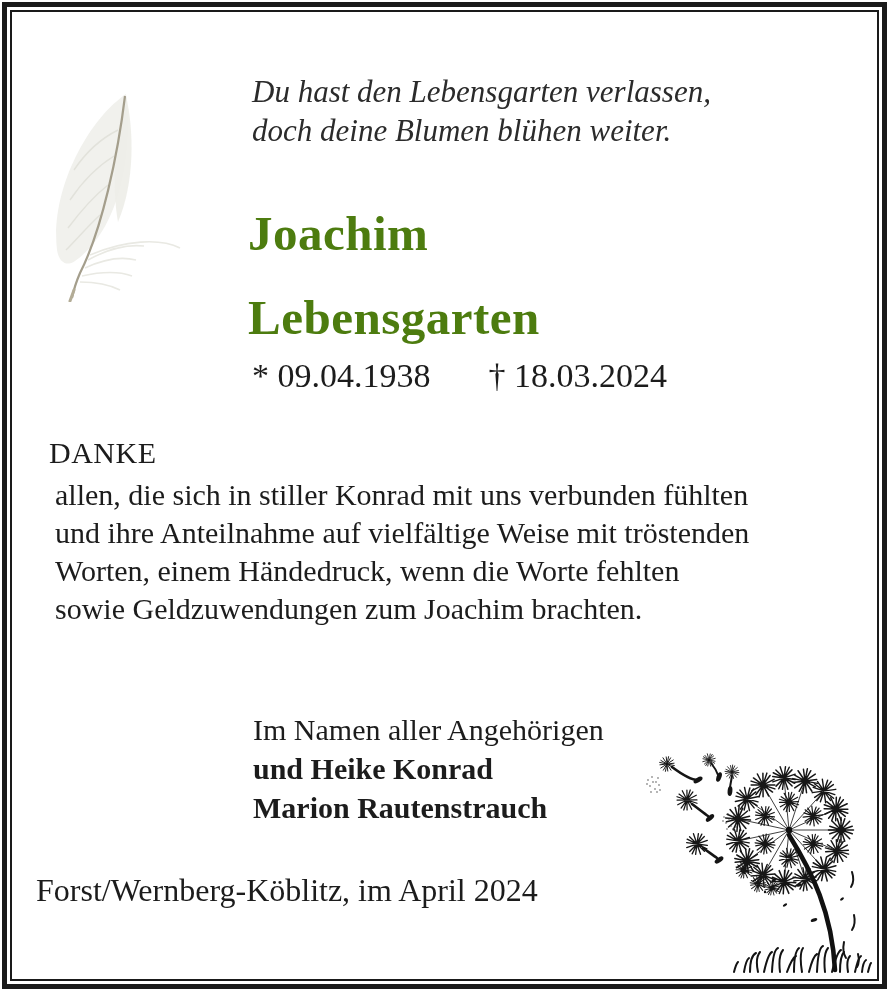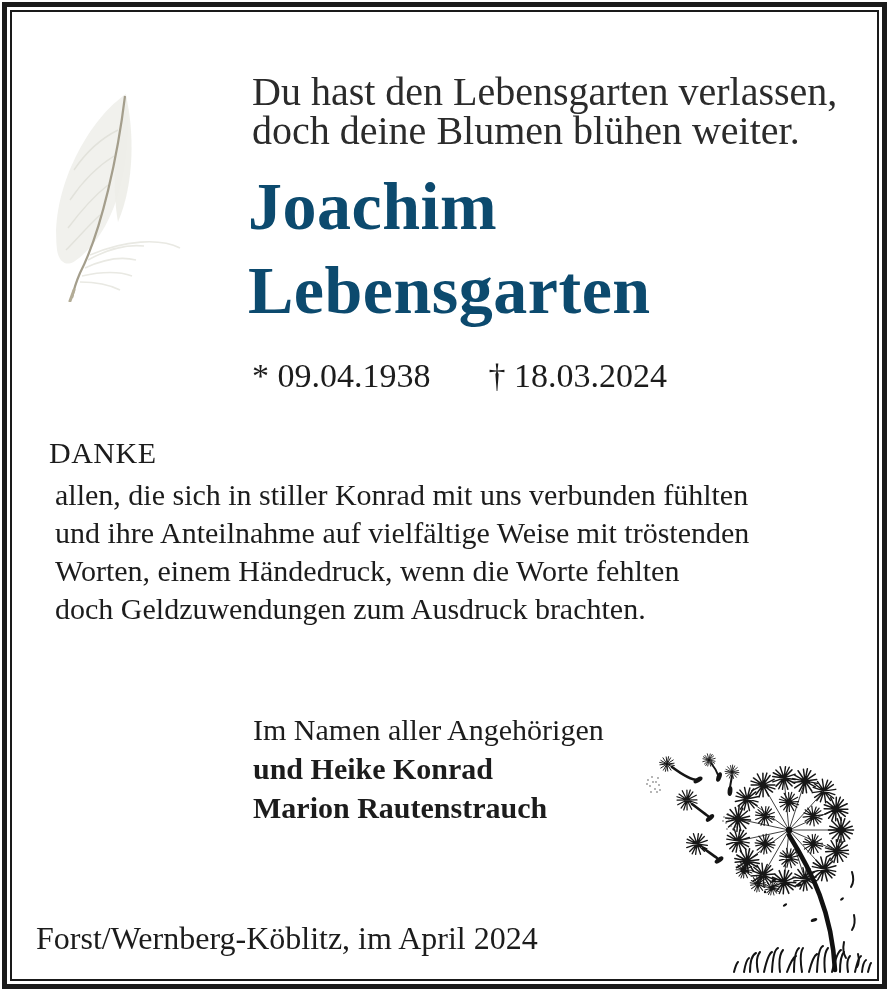--- a/index.html
+++ b/index.html
@@ -14,48 +14,48 @@
   .border-outer {
     position: absolute; left: 2px; top: 2px; right: 3px; bottom: 11px;
     border: 5px solid #1a1a1a; pointer-events: none;
   }
   .border-inner {
     position: absolute; left: 10px; top: 10px; right: 11px; bottom: 19px;
     border: 2px solid #1a1a1a; pointer-events: none;
   }
   .epigraph {
     position: absolute; left: 252px; top: 72px;
-    font-size: 40px; line-height: 39px;
+    font-style: italic; font-size: 31px; line-height: 39px;
     color: #2b2b2b; white-space: nowrap;
   }
   .deceased-name {
-    position: absolute; left: 248px; top: 164px;
-    font-weight: bold; font-size: 68px; line-height: 84px;
-    color: #0c4a6e; letter-spacing: 0.5px; white-space: nowrap;
+    position: absolute; left: 248px; top: 192px;
+    font-weight: bold; font-size: 49px; line-height: 84px;
+    color: #4d7c0f; letter-spacing: 0.5px; white-space: nowrap;
   }
   .dates {
     position: absolute; left: 252px; top: 356px;
     font-size: 34px; line-height: 40px;
     display: flex; gap: 58px; white-space: nowrap;
   }
   .thanks-heading {
     position: absolute; left: 49px; top: 434px;
     font-size: 30px; line-height: 38px; letter-spacing: 0.5px;
   }
   .thanks-body {
     position: absolute; left: 55px; top: 476px;
     font-size: 30px; line-height: 38px; white-space: nowrap;
   }
   .attribution {
     position: absolute; left: 253px; top: 710px;
     font-size: 30px; line-height: 39px; white-space: nowrap;
   }
   .attribution .bold { font-weight: bold; }
   .place-date {
-    position: absolute; left: 36px; top: 918px;
+    position: absolute; left: 36px; top: 870px;
     font-size: 32px; line-height: 40px; white-space: nowrap;
   }
   .feather-wrap {
     position: absolute; left: 30px; top: 90px;
     width: 175px; height: 212px;
   }
   .dandelion-wrap {
     position: absolute; left: 622px; top: 732px;
     width: 252px; height: 243px;
   }
@@ -91,21 +91,21 @@
 <div class="dates">
   <span>* 09.04.1938</span>
   <span>† 18.03.2024</span>
 </div>
 
 <div class="thanks-heading">DANKE</div>
 <div class="thanks-body">
   <div>allen, die sich in stiller Konrad mit uns verbunden fühlten</div>
   <div>und ihre Anteilnahme auf vielfältige Weise mit tröstenden</div>
   <div>Worten, einem Händedruck, wenn die Worte fehlten</div>
-  <div>doch Geldzuwendungen zum Ausdruck brachten.</div>
+  <div>sowie Geldzuwendungen zum Joachim brachten.</div>
 </div>
 
 <div class="attribution">
   <div>Im Namen aller Angehörigen</div>
   <div class="bold">und Heike Konrad</div>
   <div class="bold">Marion Rautenstrauch</div>
 </div>
 
 <div class="dandelion-wrap">
   <svg viewBox="0 0 252 243">

